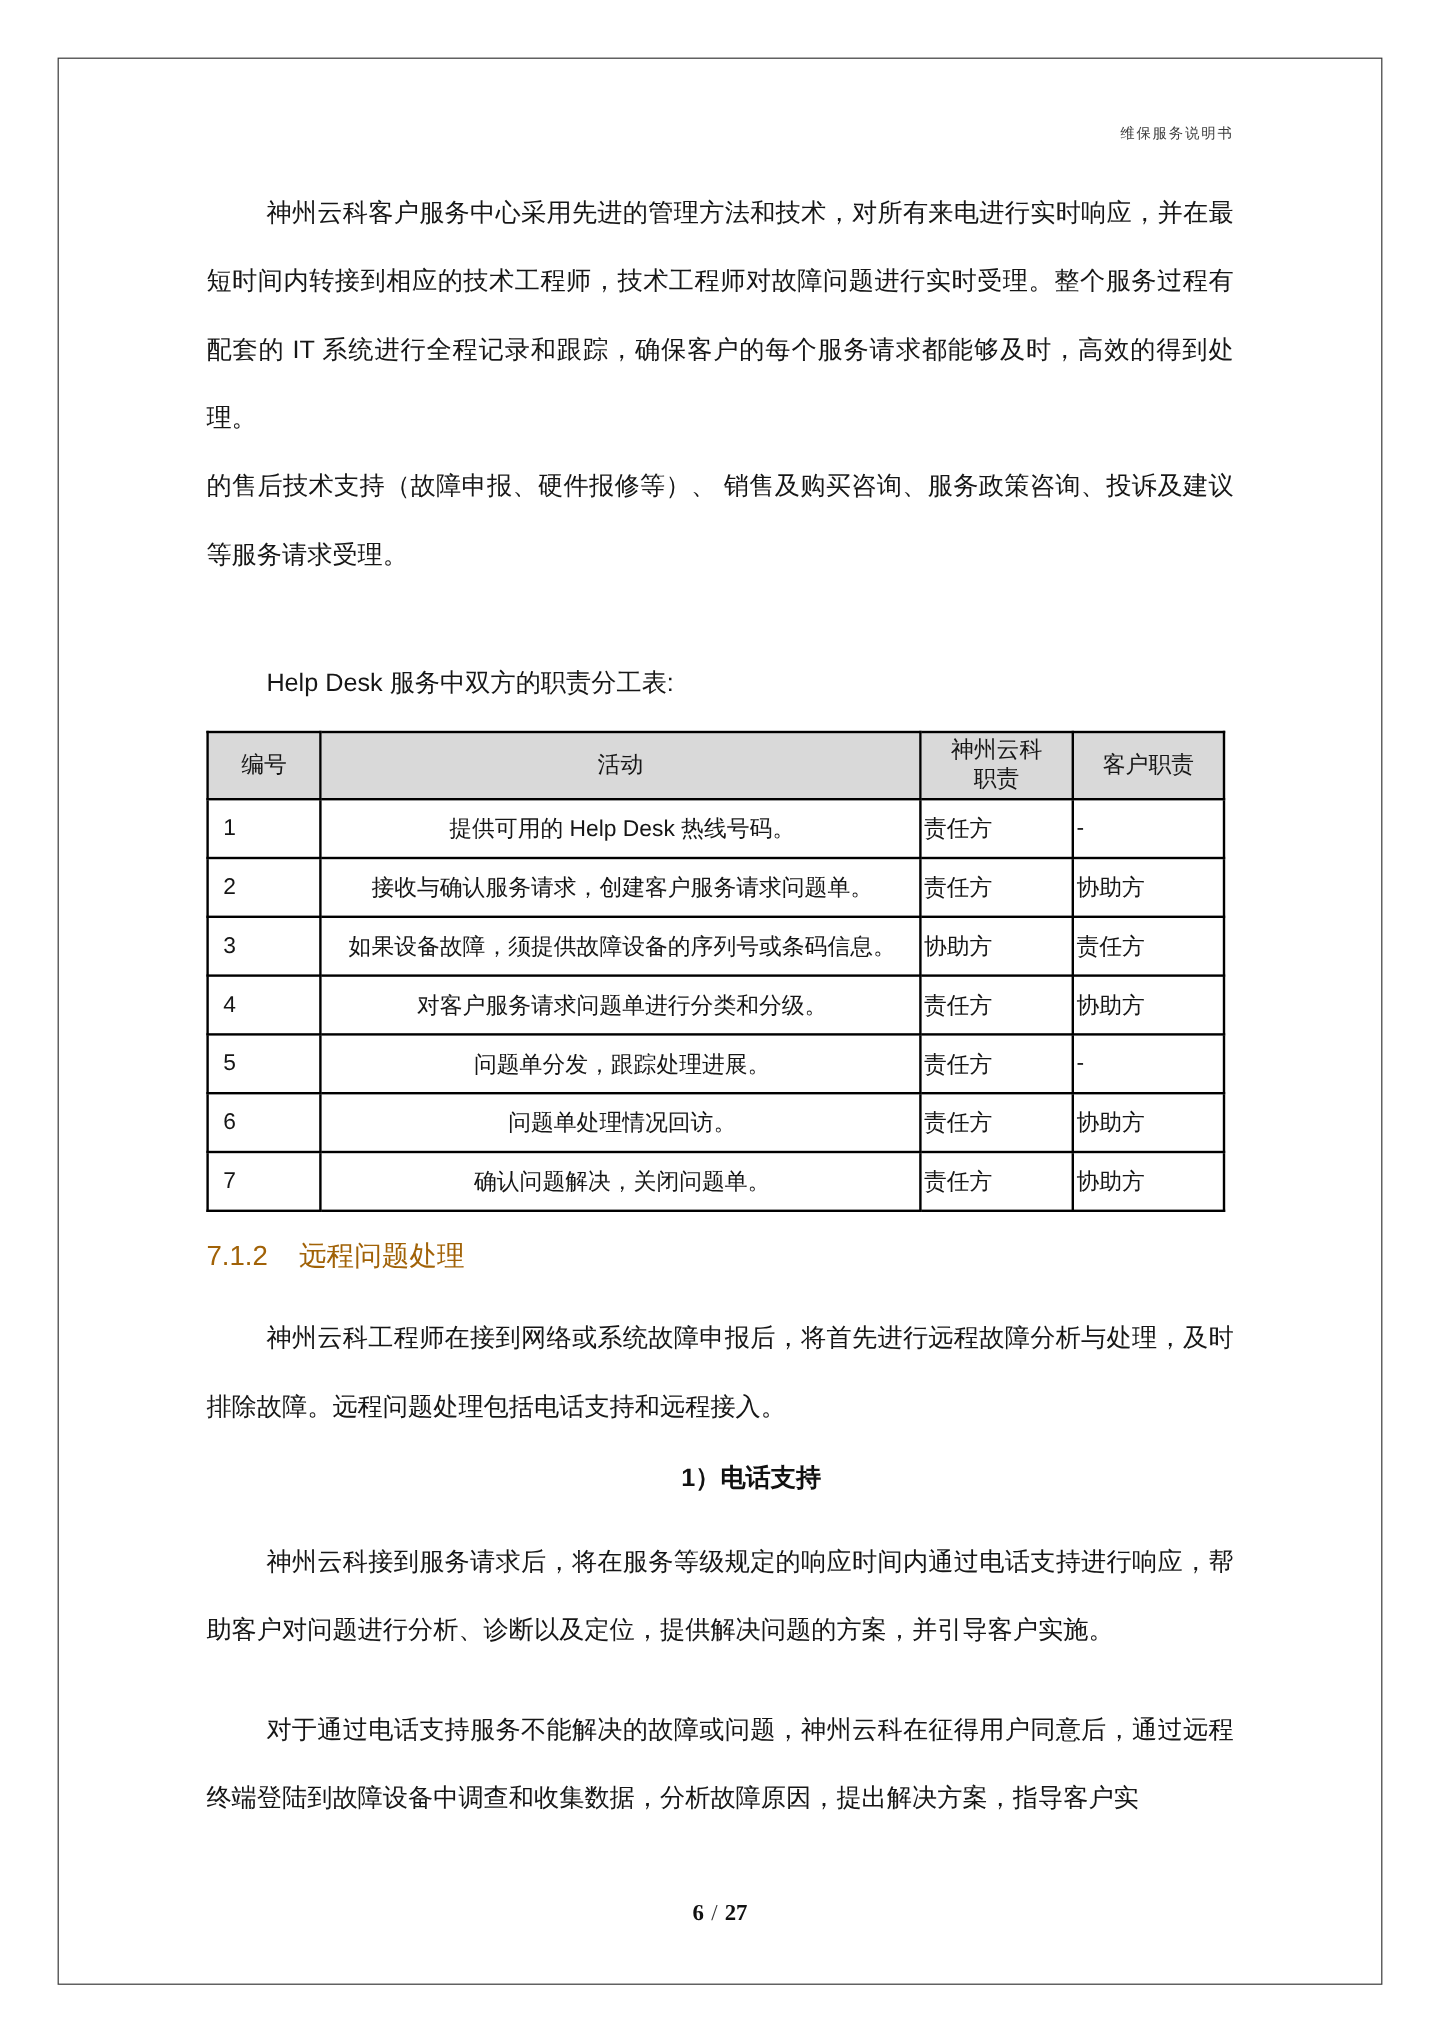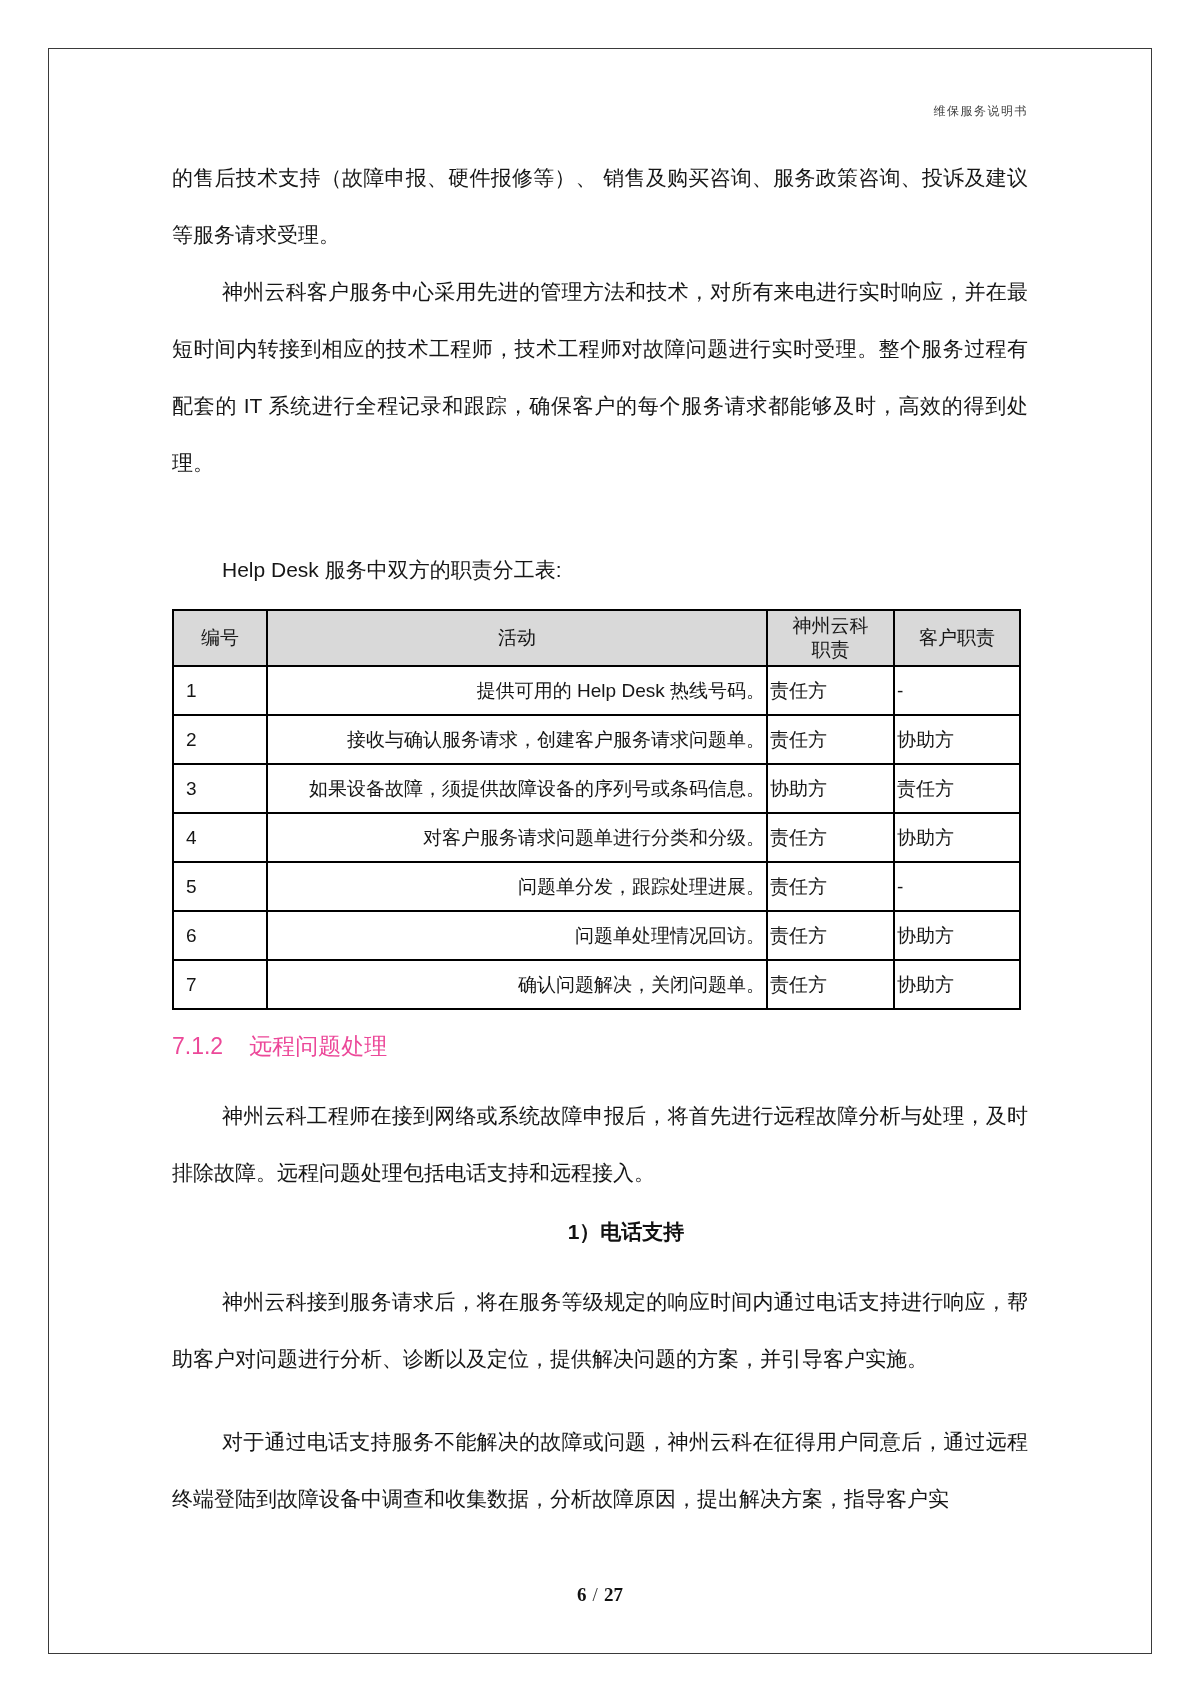--- a/index.html
+++ b/index.html
@@ -30,24 +30,24 @@
   table.resp th,table.resp td{
     border:2px solid #000;vertical-align:middle;font-weight:normal;
     overflow:hidden;
   }
   table.resp thead th{
     background:#d9d9d9;text-align:center;height:52px;line-height:24px;
     white-space:pre-line;
   }
   table.resp tbody td{height:45px;background:#fff;}
   td.c-num{padding-left:12px;text-align:left;}
-  td.c-act{padding-left:4px;text-align:right;}
+  td.c-act{padding-left:4px;text-align:center;}
   td.c-ven,td.c-cus{padding-left:2px;text-align:left;}
   .section-heading{
-    font-size:23px;line-height:34px;color:#ec4899;
+    font-size:23px;line-height:34px;color:#a16207;
     font-weight:400;
   }
   .section-heading .sec-num{display:inline-block;margin-right:26px;}
   .para.after-heading{margin-top:24px;}
   .sub-heading{
     margin-top:17px;padding-left:52px;font-size:21px;line-height:28px;
     font-weight:bold;color:#111;text-align:center;
   }
   .sub-heading.second{margin-top:19px;}
   .para.after-sub1{margin-top:27px;}
@@ -60,22 +60,22 @@
   .doc-footer .sep{font-weight:normal;padding:0 6px;color:#333;}
 </style>
 </head>
 <body>
 
 <div class="page-border"></div>
 
 <div class="doc-header">维保服务说明书</div>
 
 <div class="main">
+  <p class="para indent">神州云科客户服务中心采用先进的管理方法和技术，对所有来电进行实时响应，并在最短时间内转接到相应的技术工程师，技术工程师对故障问题进行实时受理。整个服务过程有配套的 IT 系统进行全程记录和跟踪，确保客户的每个服务请求都能够及时，高效的得到处理。</p>
   <p class="para">的售后技术支持（故障申报、硬件报修等）、 销售及购买咨询、服务政策咨询、投诉及建议等服务请求受理。</p>
-  <p class="para indent">神州云科客户服务中心采用先进的管理方法和技术，对所有来电进行实时响应，并在最短时间内转接到相应的技术工程师，技术工程师对故障问题进行实时受理。整个服务过程有配套的 IT 系统进行全程记录和跟踪，确保客户的每个服务请求都能够及时，高效的得到处理。</p>
   <p class="para indent table-intro">Help Desk 服务中双方的职责分工表:</p>
 
   <table class="resp">
     <colgroup>
       <col style="width:94px">
         <col style="width:500px">
         <col style="width:127px">
         <col style="width:126px">
     </colgroup>
     <thead>

